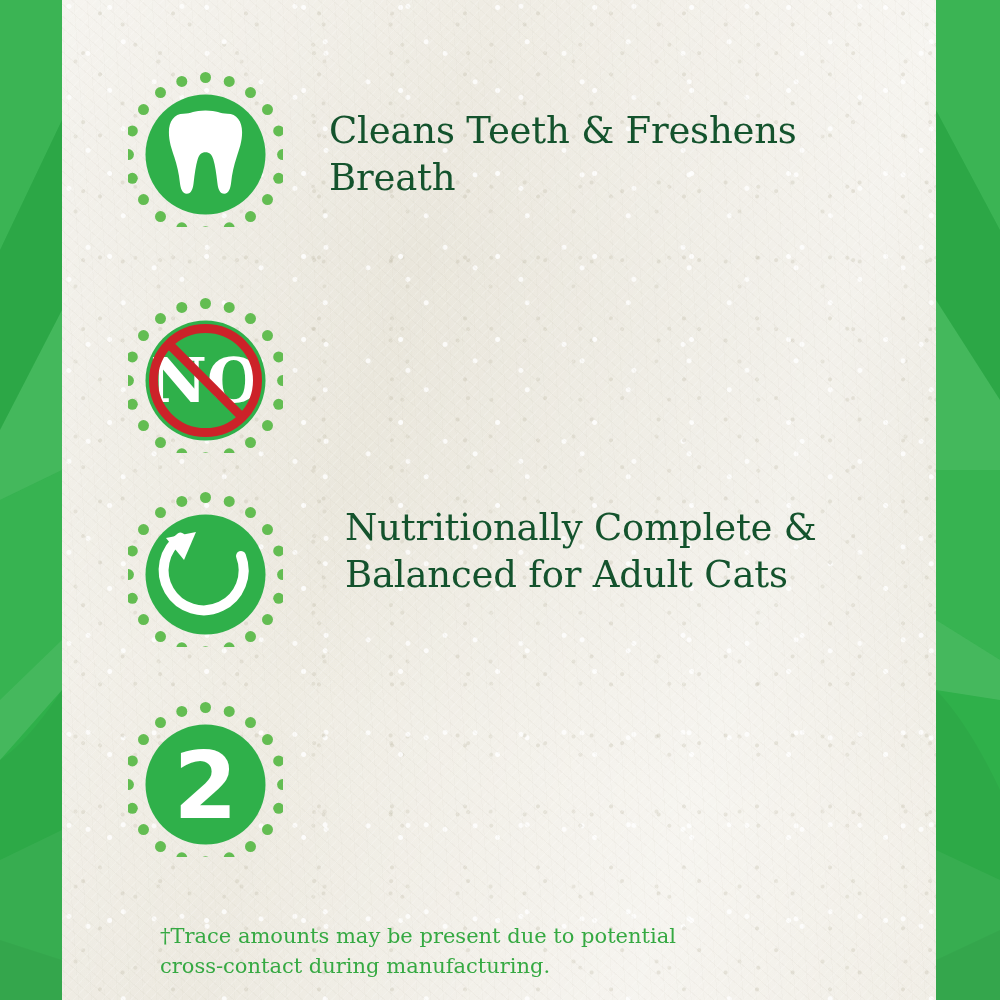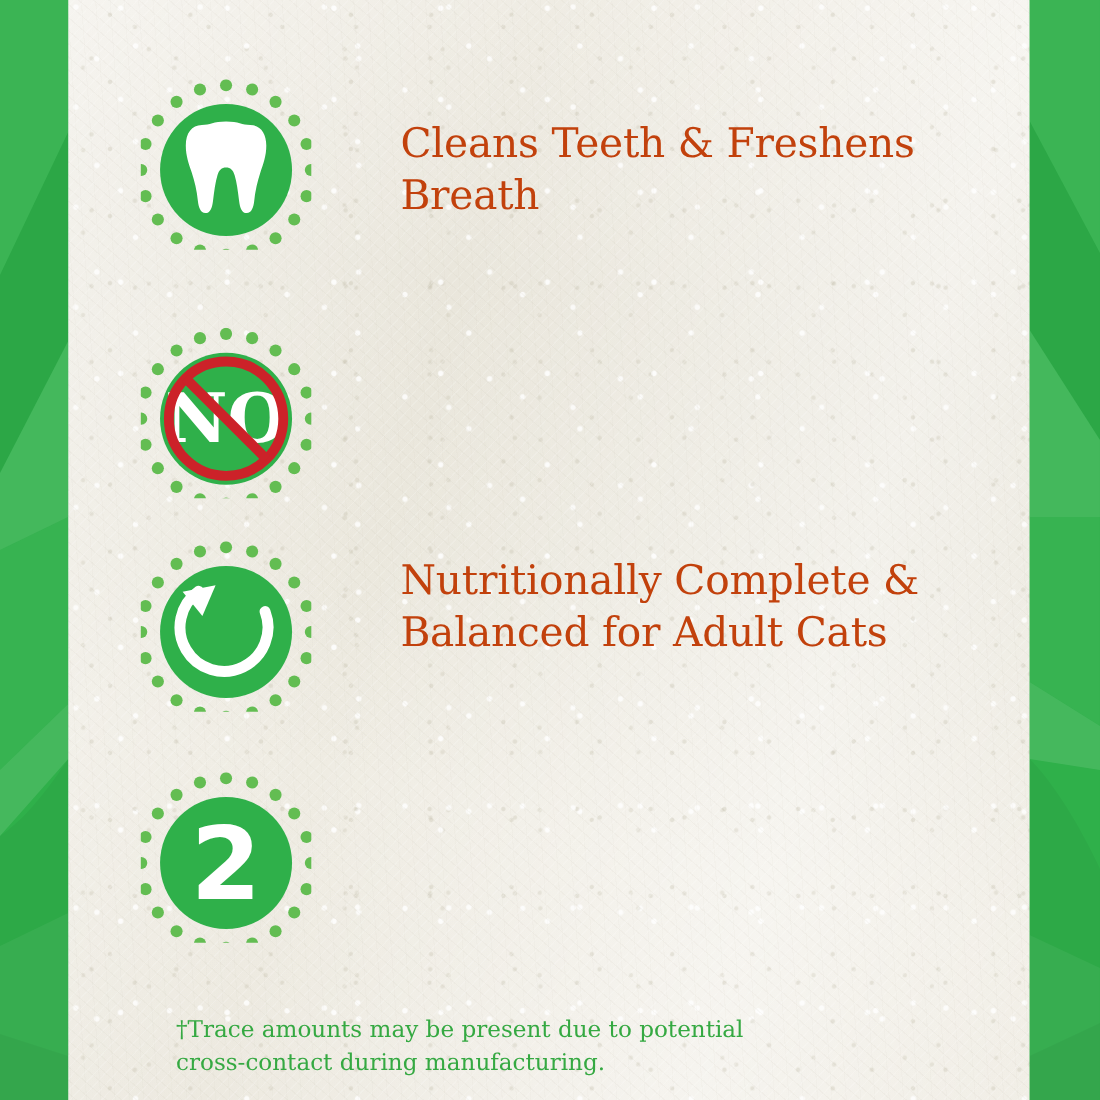--- a/index.html
+++ b/index.html
@@ -77,34 +77,34 @@
   }
   .icon-wrap {
     position: relative;
     width: 155px;
     height: 155px;
     flex: 0 0 155px;
   }
   .icon-wrap svg { display: block; }
 
   .feature-text {
-    margin-left: 81px;
+    margin-left: 46px;
     padding-top: 12px;
-    color: #c2410c;
+    color: #14532d;
     font-family: "DejaVu Serif", serif;
     font-size: 37px;
     line-height: 1.27;
     letter-spacing: -.2px;
     font-weight: 400;
     white-space: pre-line;
   }
 
   .row-1 { top: 72px; }
   .row-2 { top: 298px; }
-  .row-3 { top: 492px; }
+  .row-3 { top: 492px; gap: 16px; }
   .row-4 { top: 702px; }
 
   .row-1 .feature-text { padding-top: 36px; }
   .row-2 .feature-text { padding-top: 13px; }
   .row-3 .feature-text { padding-top: 13px; }
   .row-4 .feature-text { padding-top: 13px; }
 
   
   .footnote {
     position: absolute;

